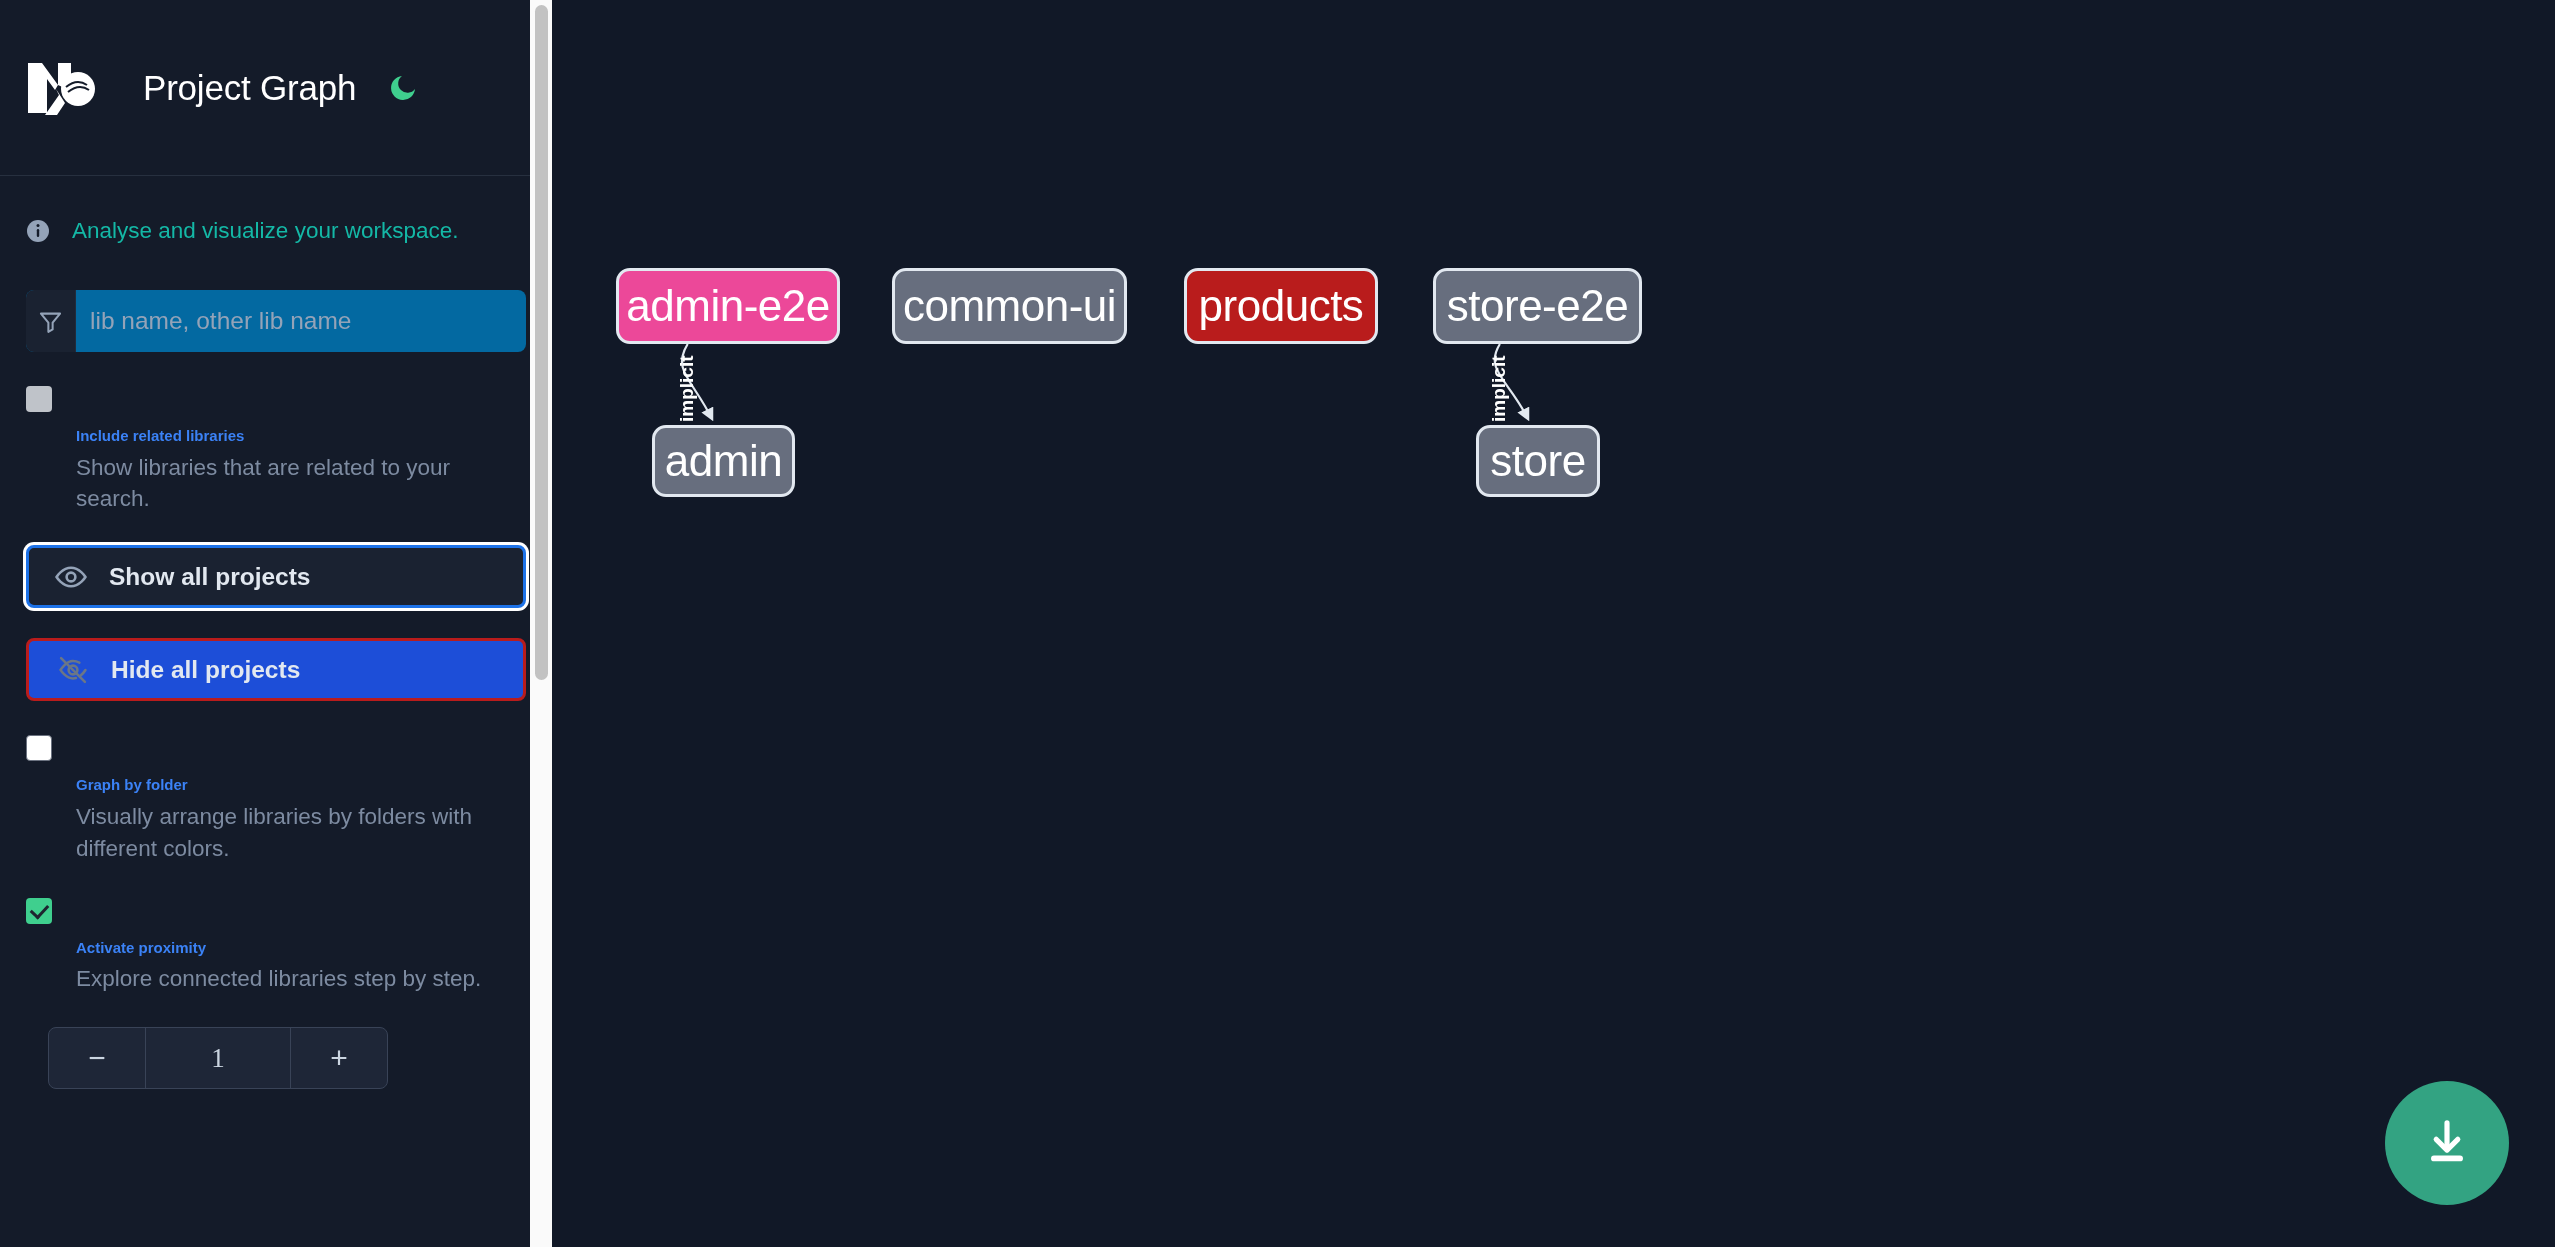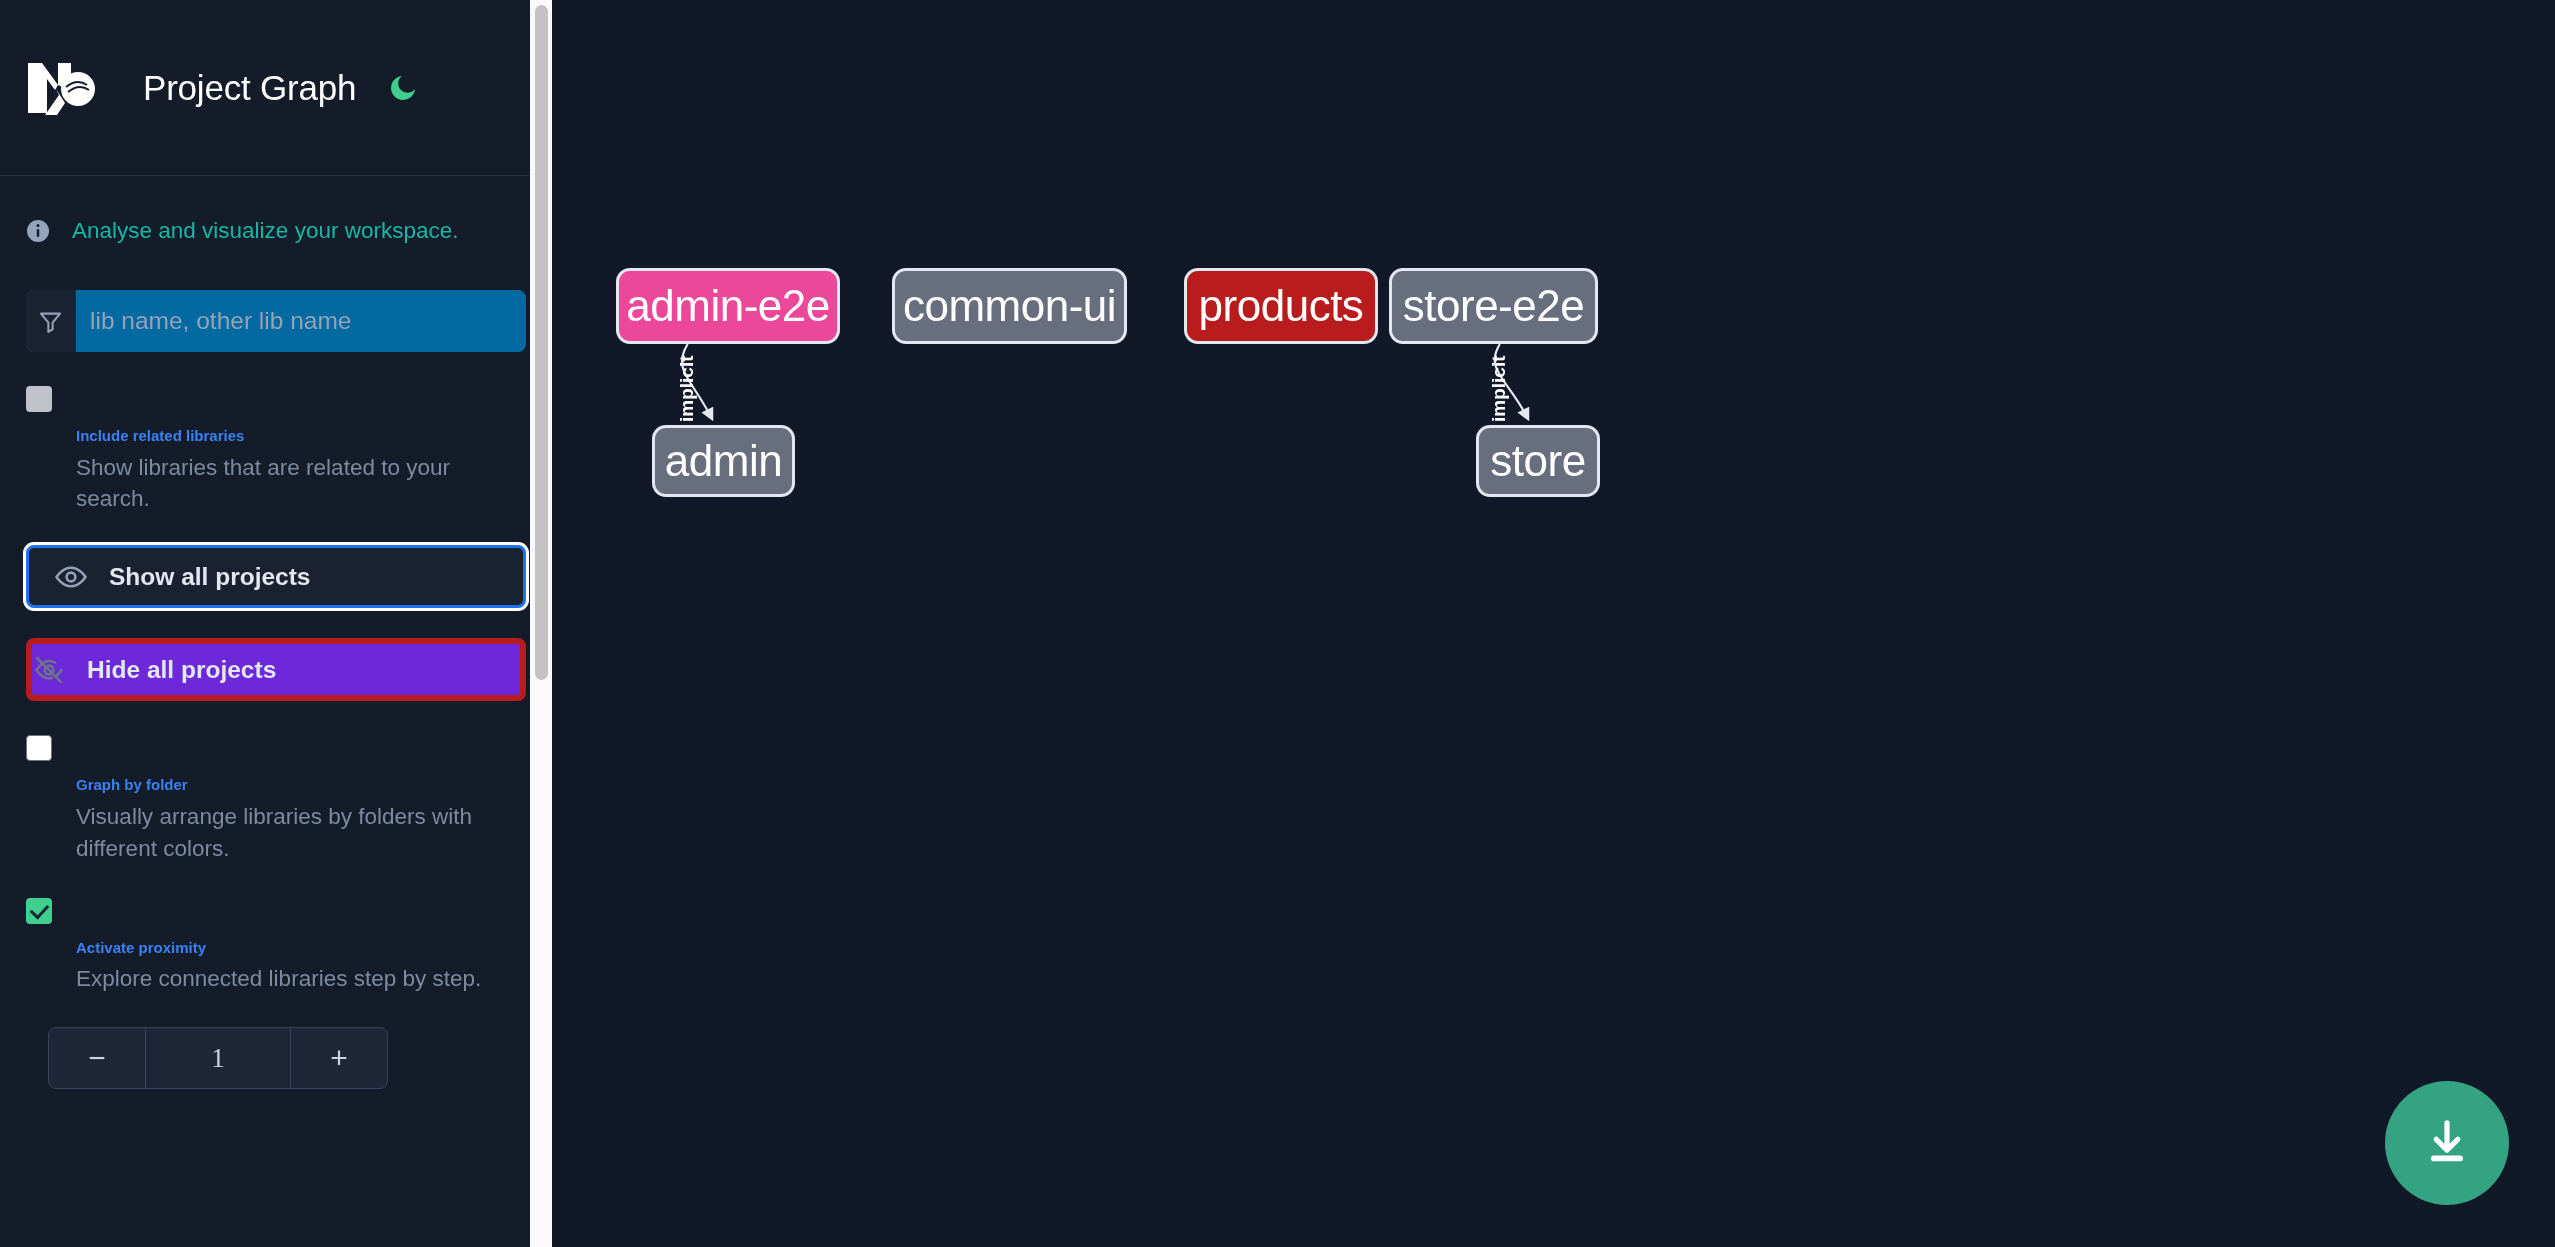--- a/index.html
+++ b/index.html
@@ -92,23 +92,24 @@
   }
   .opt-desc {
     font-size: 22.5px; color: #7d8ba1; line-height: 1.42; margin-top: 7px;
     max-width: 440px;
   }
 
   .big-btn {
     position: relative;
     height: 63px; margin-top: 30px;
     display: flex; align-items: center;
-    background: #6d28d9;
-    border: 6px solid #b91c1c;
+    background: #1d4ed8;
+    border: 3px solid #b91c1c;
     border-radius: 8px;
+    padding-left: 27px;
     cursor: pointer;
   }
   .big-btn.focused {
     border: 3px solid #1d72e8;
     box-shadow: 0 0 0 3px #ffffff;
     background: #1a2231;
     padding-left: 25px;
   }
   .big-btn .bicon { width: 34px; height: 34px; flex: 0 0 34px; display:flex; }
   .big-btn .blabel {
@@ -313,21 +314,21 @@
         </svg>
     <div class="node" style="left: 64px; top: 268px; width: 224px; height: 76px; background: #ec4899; border-color: rgb(226, 232, 240);">
           <span>admin-e2e</span>
         </div>
         <div class="node" style="left: 340px; top: 268px; width: 235px; height: 76px; background: rgb(103, 110, 126); border-color: rgb(226, 232, 240);">
           <span>common-ui</span>
         </div>
         <div class="node" style="left: 632px; top: 268px; width: 194px; height: 76px; background: #b91c1c; border-color: rgb(226, 232, 240);">
           <span>products</span>
         </div>
-        <div class="node" style="left: 837px; top: 268px; width: 209px; height: 76px; background: rgb(103, 110, 126); border-color: rgb(226, 232, 240);">
+        <div class="node" style="left: 881px; top: 268px; width: 209px; height: 76px; background: rgb(103, 110, 126); border-color: rgb(226, 232, 240);">
           <span>store-e2e</span>
         </div>
         <div class="node" style="left: 100px; top: 425px; width: 143px; height: 72px; background: rgb(103, 110, 126); border-color: rgb(226, 232, 240);">
           <span>admin</span>
         </div>
         <div class="node" style="left: 924px; top: 425px; width: 124px; height: 72px; background: rgb(103, 110, 126); border-color: rgb(226, 232, 240);">
           <span>store</span>
         </div>
         <div class="edge-label" style="left: 123.68px; top: 422px;">implicit</div>
         <div class="edge-label" style="left: 935.88px; top: 422px;">implicit</div>

